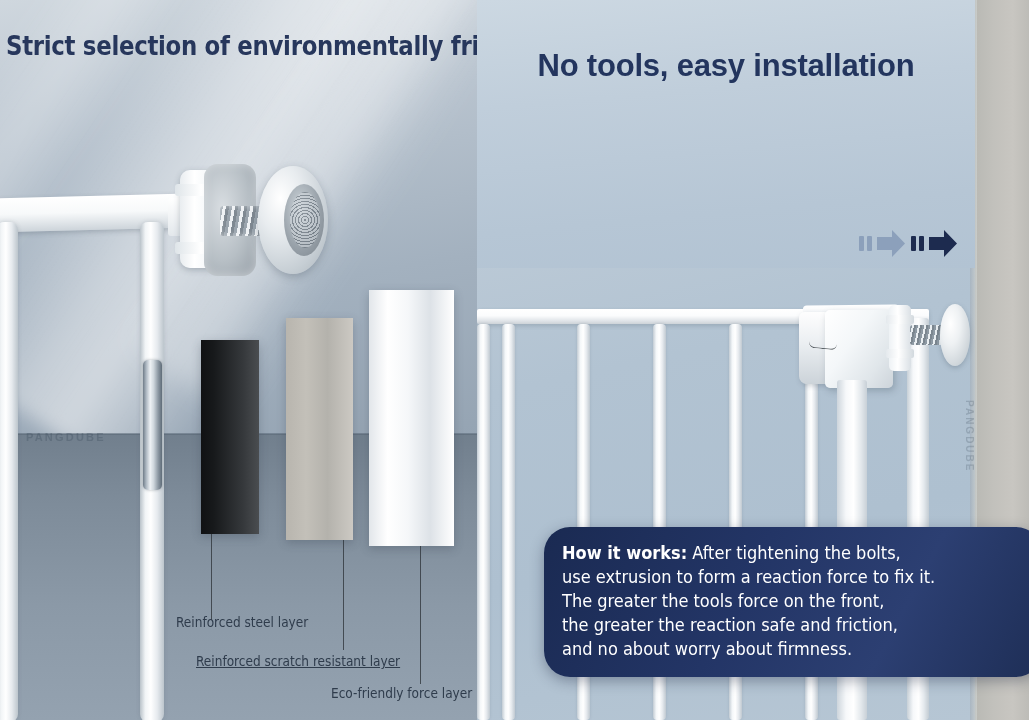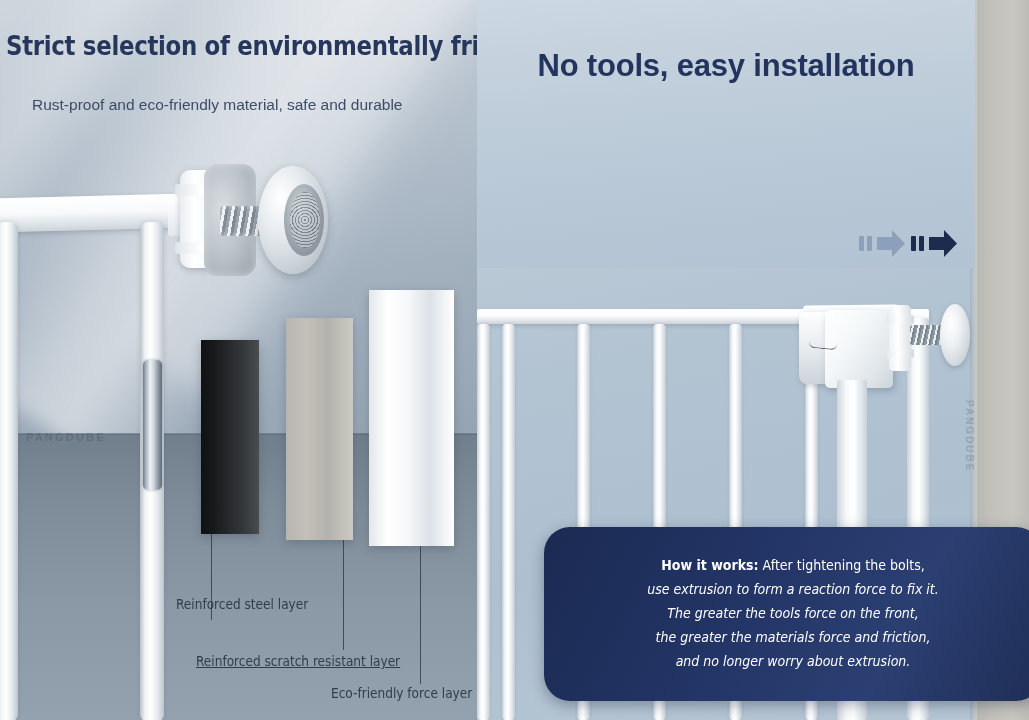--- a/index.html
+++ b/index.html
@@ -130,21 +130,21 @@
   }
   .lead{position:absolute;width:1px;background:#2b3036;opacity:.75;}
   .lead-1{left:211px;top:534px;height:86px;}
   .lead-2{left:343px;top:540px;height:110px;}
   .lead-3{left:420px;top:546px;height:138px;}
 
   .lp-lbl{
     position:absolute;font-size:13.5px;color:#2f3c4c;white-space:nowrap;
     font-family:"Liberation Sans Narrow","DejaVu Sans Condensed","Liberation Sans",sans-serif;
   }
-  .lp-lbl-1{left:176px;top:596px;}
+  .lp-lbl-1{left:176px;top:614px;}
   .lp-lbl-2{left:196px;top:653px;text-decoration:underline;}
   .lp-lbl-3{left:331px;top:685px;}
 
   .wm-left{
     position:absolute;left:26px;top:431px;font-size:11px;letter-spacing:2.2px;font-weight:700;
     color:rgba(56,72,90,.30);
   }
 
   
   .panel-right{
@@ -253,26 +253,25 @@
 
   
   .callout{
     position:absolute;left:544px;top:527px;width:462px;
     padding:14px 18px 16px 18px;border-radius:26px;
     background:linear-gradient(118deg,#1a2a52 0%,#233566 40%,#2c3f72 70%,#1e2e56 100%);
     box-shadow:0 4px 14px rgba(20,30,55,.35);
     color:#ffffff;
   }
   .callout p{
-    margin:12px;font-size:14px;line-height:24px;color:#fff;
+    margin:0;font-size:18px;line-height:24px;color:#fff;
     font-family:"Liberation Sans Narrow","DejaVu Sans Condensed","Liberation Sans",sans-serif;
-    text-align:center;
   }
   .callout .lead-b{font-weight:700;}
-  .cl-line{display:block;white-space:nowrap;font-style:italic;}
+  .cl-line{display:block;white-space:nowrap;}
 </style>
 </head>
 <body>
 
 <div class="stage">
 
   <section class="panel-left">
     <div class="lp-wallshade"></div>
     <div class="lp-streak1"></div>
     <div class="lp-streak2"></div>
@@ -299,21 +298,20 @@
 
     <div class="sw sw-dark"></div>
     <div class="sw sw-gray"></div>
     <div class="sw sw-white"></div>
 
     <div class="lead lead-1"></div>
     <div class="lead lead-2"></div>
     <div class="lead lead-3"></div>
 
     <div class="lp-title">Strict selection of environmentally friendly materials</div>
-    <div class="lp-sub">Rust-proof and eco-friendly material, safe and durable</div>
 
     <div class="lp-lbl lp-lbl-1">Reinforced steel layer</div>
     <div class="lp-lbl lp-lbl-2">Reinforced scratch resistant layer</div>
     <div class="lp-lbl lp-lbl-3">Eco-friendly force layer</div>
   </section>
 
   <section class="panel-right">
     <div class="rp-wallL"></div>
     <div class="rp-wallR"></div>
     <div class="rp-corner"></div>
@@ -355,18 +353,18 @@
     <div class="hw-post"></div>
 
     <div class="wm-right">PANGDUBE</div>
   </section>
 
   <div class="callout">
     <p>
       <span class="lead-b">How it works:</span><span> After tightening the bolts,</span>
       <span class="cl-line">use extrusion to form a reaction force to fix it.</span>
       <span class="cl-line">The greater the tools force on the front,</span>
-      <span class="cl-line">the greater the materials force and friction,</span>
-      <span class="cl-line">and no longer worry about extrusion.</span>
+      <span class="cl-line">the greater the reaction safe and friction,</span>
+      <span class="cl-line">and no about worry about firmness.</span>
     </p>
   </div>
 
 </div>
 
 </body></html>

